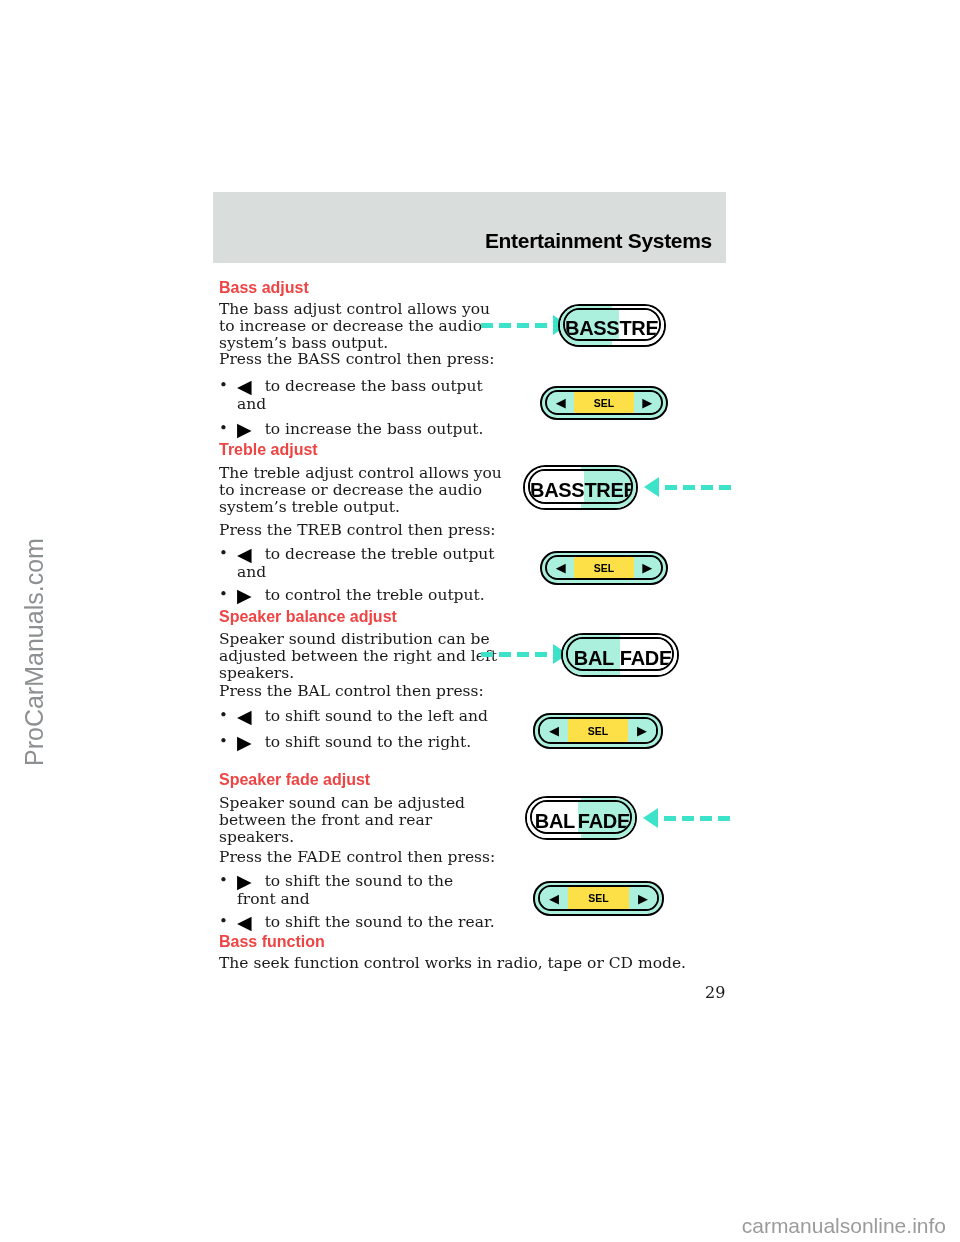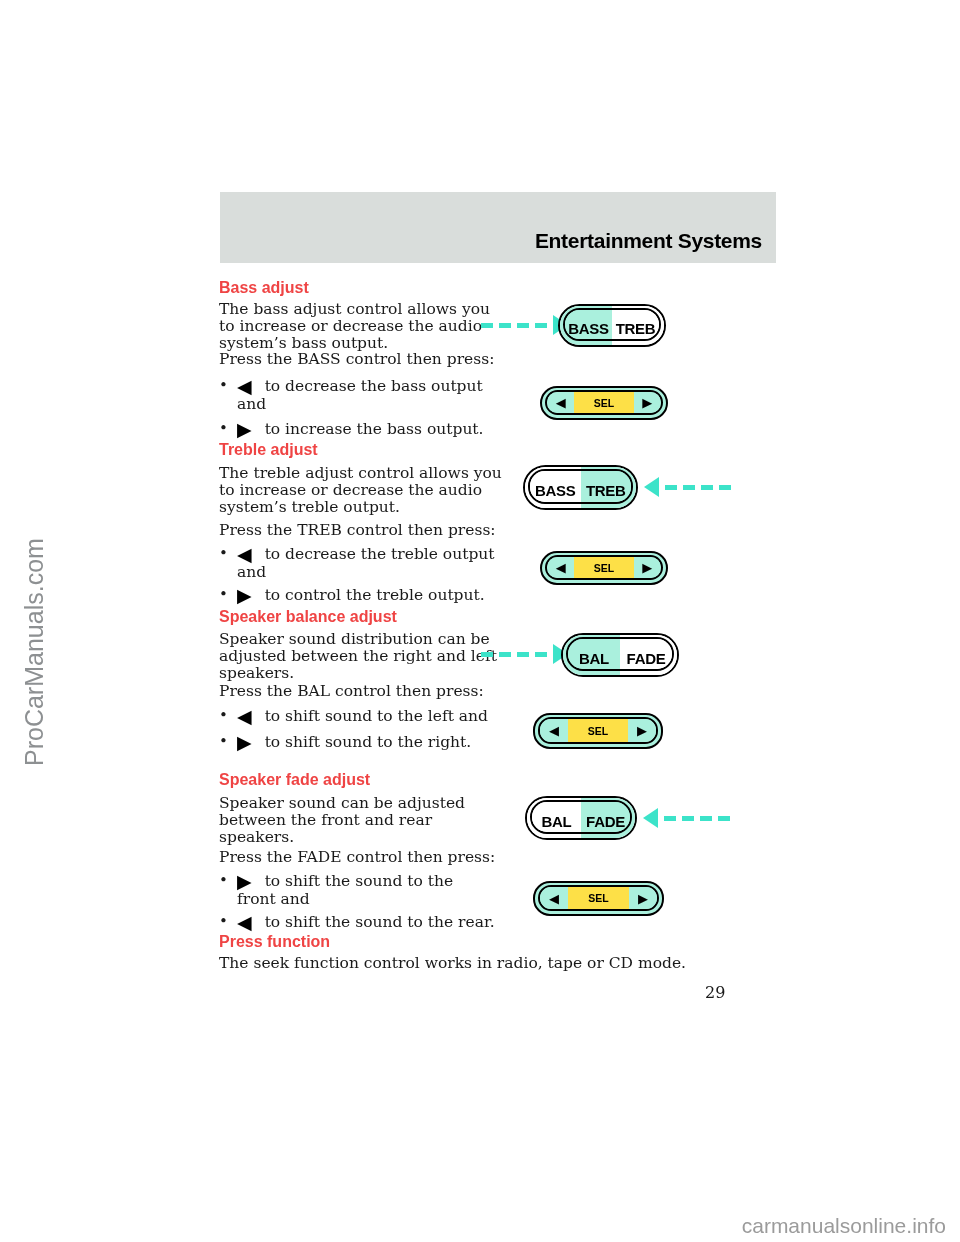--- a/index.html
+++ b/index.html
@@ -3,21 +3,21 @@
 <meta charset="utf-8">
 <style>
   html,body{margin:0;padding:0;}
   body{
     width:960px;height:1242px;position:relative;background:#ffffff;
     font-family:"DejaVu Serif", serif;color:#1a1a1a;overflow:hidden;
   }
   .abs{position:absolute;}
   
   .header-bar{
-    left:220px;top:192px;width:556px;height:71px;
+    left:213px;top:192px;width:513px;height:71px;
     background:var(--header_bg,#d9dddb);
     display:flex;align-items:flex-end;justify-content:flex-end;
     padding:0 14px 10px 0;box-sizing:border-box;
   }
   .header-title{
     font-family:"Liberation Sans", sans-serif;font-weight:bold;
     font-size:21px;color:#000;letter-spacing:-0.3px;
   }
   
   .sec-heading{
@@ -40,21 +40,21 @@
   .ro-half{position:absolute;top:0;bottom:0;width:50%;background:#fff;}
   .ro-half.l{left:0;} .ro-half.r{right:0;}
   .rocker-inner{
     position:absolute;left:3px;right:3px;top:2px;bottom:4px;
     border:2px solid #000;border-radius:17px;overflow:hidden;display:flex;
   }
   .ri-half{flex:1;display:flex;align-items:center;justify-content:center;background:#fff;}
   .hl-left .ro-half.l,.hl-left .ri-half.l{background:var(--teal,#aaf0dd);}
   .hl-right .ro-half.r,.hl-right .ri-half.r{background:var(--teal,#aaf0dd);}
   .rlabel{
-    font-family:"Liberation Sans", sans-serif;font-weight:bold;font-size:15px;
+    font-family:"Liberation Sans", sans-serif;font-weight:bold;font-size:20px;
     color:#000;letter-spacing:-0.3px;margin-top:8px;
   }
   
   .selbtn{
     border:2px solid #000;border-radius:17px;box-sizing:border-box;
     background:var(--teal,#aaf0dd);
   }
   .sel-inner{
     position:absolute;left:3px;right:3px;top:2px;bottom:3px;
     border:2px solid #000;border-radius:13px;overflow:hidden;display:flex;
@@ -283,18 +283,18 @@
       </div>
     <div class="sseg c">
         <span class="slabel">SEL</span>
       </div>
     <div class="sseg r">
         <span class="stri">▶</span>
       </div>
   </div>
 </div>
 
-<div class="abs sec-heading" style="top:933px">Press function</div>
+<div class="abs sec-heading" style="top:933px">Bass function</div>
 <div class="abs sec-body" style="top:955px">The seek function control works in radio, tape or CD mode.</div>
 
 <div class="abs page-num">29</div>
 <div class="abs wm-left">ProCarManuals.com</div>
 <div class="abs wm-bottom">carmanualsonline.info</div>
 
 </body></html>

